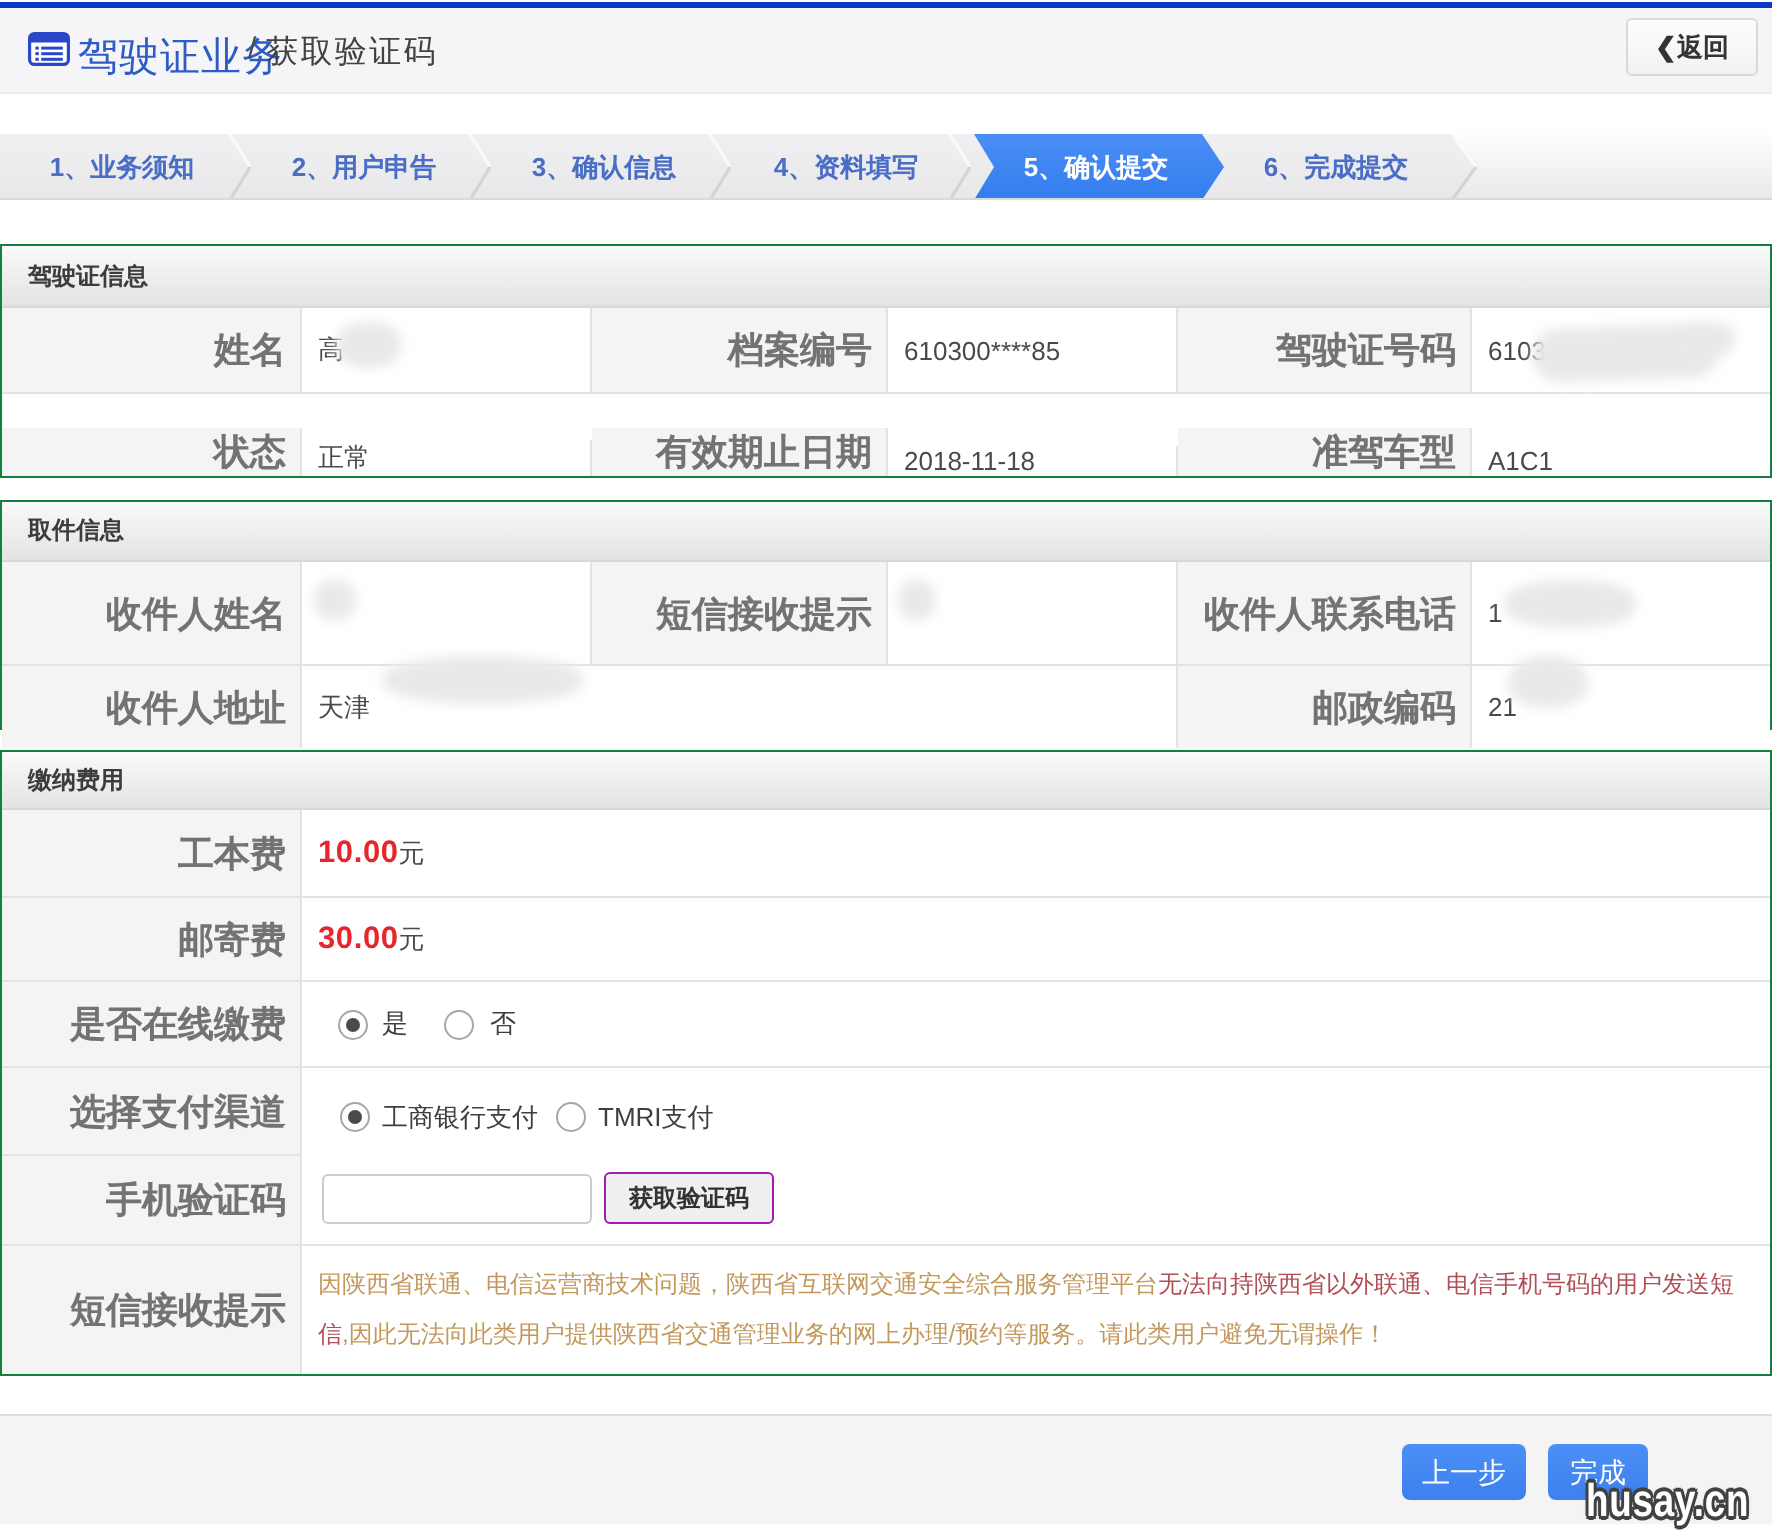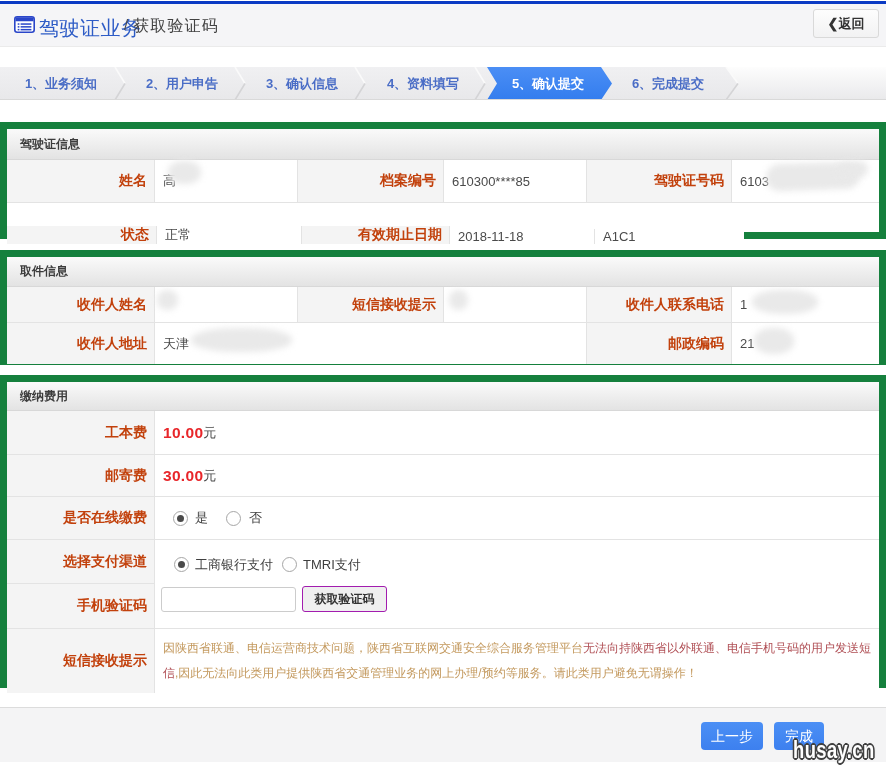--- a/index.html
+++ b/index.html
@@ -12,34 +12,34 @@
 
 
 #hdr { top:4px; left:0; width:886px; height:43px; background:#f5f5f7; border-bottom:1px solid #ebebeb; }
 #hdr-icon { top:16px; left:14px; }
 #hdr-t1 { top:15px; left:39px; font-size:20px; color:#2e5cc6; letter-spacing:0.5px; }
 #hdr-sl { top:16px; left:124px; font-size:15px; color:#4a4a4a; }
 #hdr-t2 { top:16px; left:133px; font-size:16px; color:#424242; letter-spacing:1.2px; }
 #btn-back { top:9px; left:813px; width:66px; height:29px; background:linear-gradient(#fdfdfd,#f2f2f3); border:1px solid #d9d9d9; border-radius:3px; text-align:center; line-height:27px; font-size:13px; font-weight:bold; color:#333; }
 
 
-.sec { left:0; width:886px; background:#fff; border:7px solid #15803d; }
+.sec { left:0; width:886px; background:#fff; border:1px solid #15803d; }
 .sech { background:linear-gradient(#fafafa,#e3e3e3); border-bottom:1px solid #d8d8d8; font-size:12px; font-weight:bold; color:#3c3c3c; padding-left:13px; display:flex; align-items:center; }
 .row { display:flex; border-bottom:1px solid #e3e3e3; }
 .row:last-child { border-bottom:none; }
-.cl { background:#f4f4f4; border-right:1px solid #e3e3e3; font-size:14px; font-weight:bold; color:#c2410c; text-align:right; padding-right:7px; display:flex; align-items:center; justify-content:flex-end; }
+.cl { background:#f4f4f4; border-right:1px solid #e3e3e3; font-size:18px; font-weight:bold; color:#737373; text-align:right; padding-right:7px; display:flex; align-items:center; justify-content:flex-end; }
 .cv { background:#fff; font-size:13px; color:#4a4a4a; padding-left:8px; display:flex; align-items:center; }
 .cv.b { border-right:1px solid #e3e3e3; }
 .w1 { width:150px; } .w2 { width:145px; } .w3 { width:148px; } .w4 { width:145px; } .w5 { width:147px; } .w6 { width:149px; }
 #sec1 { top:122px; height:117px; }
 #sec1 .sech { height:31px; }
 #sec1 .r1 { height:43px; } #sec1 .r2 { height:41px;align-items:flex-end; }
 #sec2 { top:250px; height:115px; }
 #sec2 .sech { height:30px; }
-#sec2 .r1 { height:36px; } #sec2 .r2 { height:41px; }
+#sec2 .r1 { height:52px; } #sec2 .r2 { height:41px; }
 #sec3 { top:375px; height:313px; }
 #sec3 .sech { height:29px; }
 #sec3 .cv { width:734px; }
 
 .price { font-size:15.5px; font-weight:bold; color:#e8262a; letter-spacing:0.3px; }
 .yuan { font-size:13px; color:#4a4a4a; }
 
 
 .radio { display:inline-block; width:15px; height:15px; border:1px solid #a6a6a6; border-radius:50%; background:#fff; position:relative; vertical-align:middle; }
 .radio.on::after { content:""; position:absolute; left:3px; top:3px; width:7px; height:7px; border-radius:50%; background:#4a4a4a; }
@@ -133,20 +133,21 @@
       <div class="cl w3">档案编号</div>
         <div class="cv b w4">610300****85</div>
       <div class="cl w5">驾驶证号码</div>
         <div class="cv w6">6103</div>
     </div>
     <div class="row r2">
       <div class="cl w1">状态</div>
         <div class="cv b w2">正常</div>
       <div class="cl w3">有效期止日期</div>
         <div class="cv b w4">2018-11-18</div>
+      <div class="cl w5">准驾车型</div>
         <div class="cv w6">A1C1</div>
     </div>
   </div>
 
   <div id="sec2" class="sec abs">
     <div class="sech">取件信息</div>
     <div class="row r1">
       <div class="cl w1">收件人姓名</div>
         <div class="cv b w2"></div>
       <div class="cl w3">短信接收提示</div>

